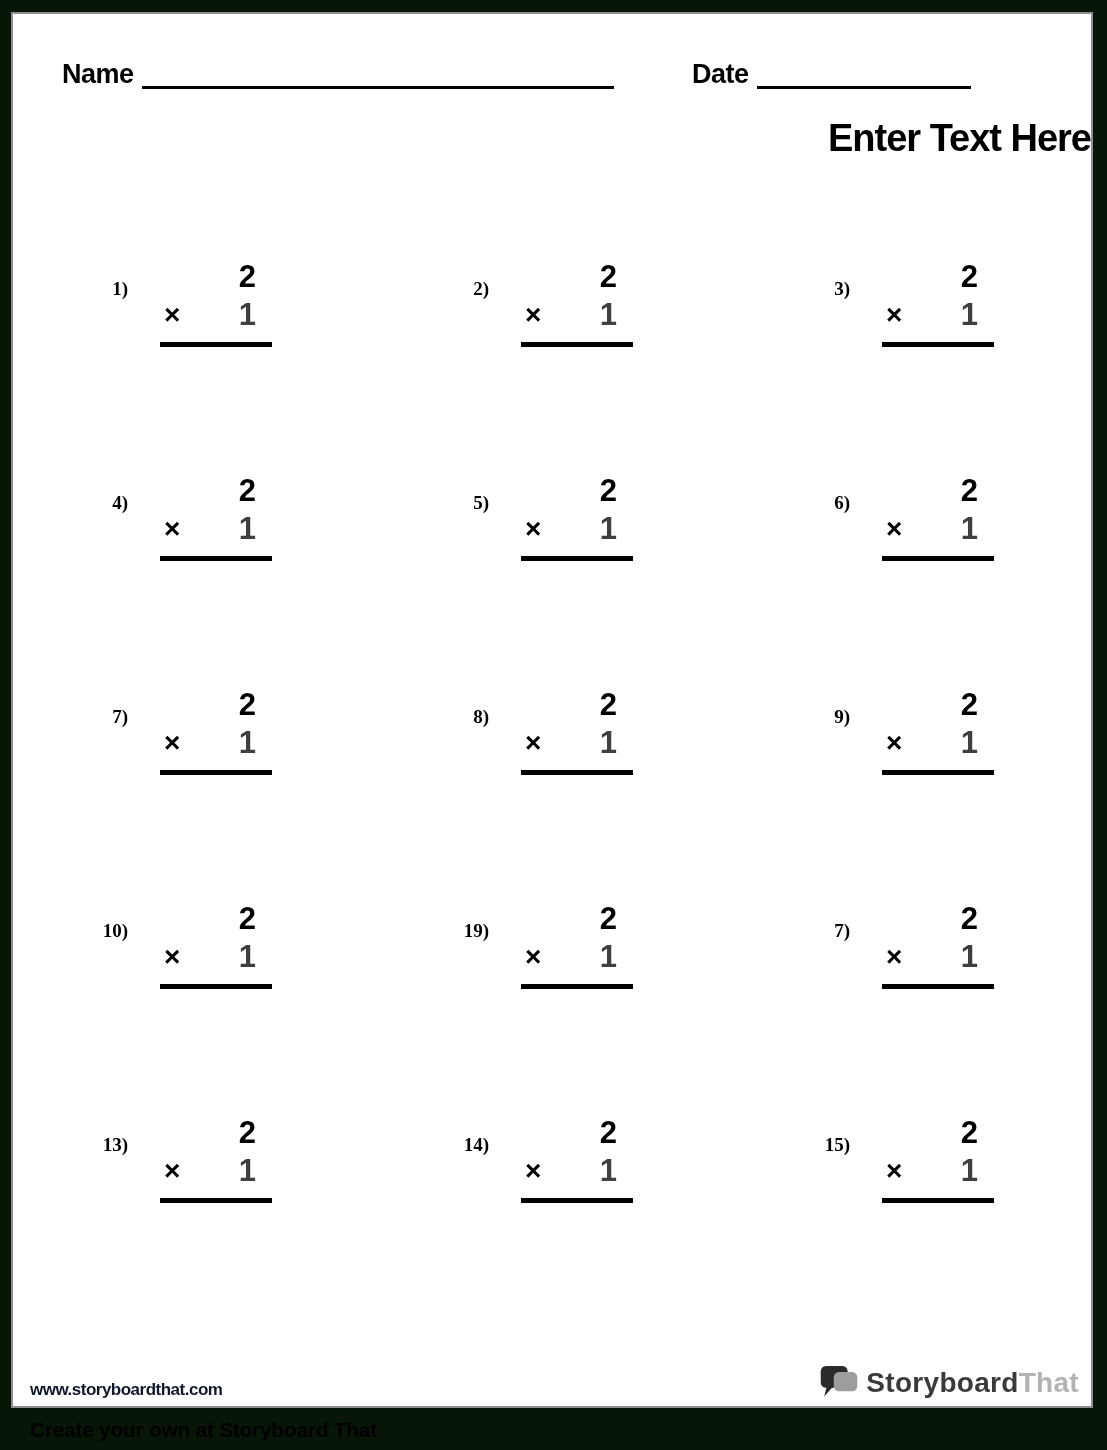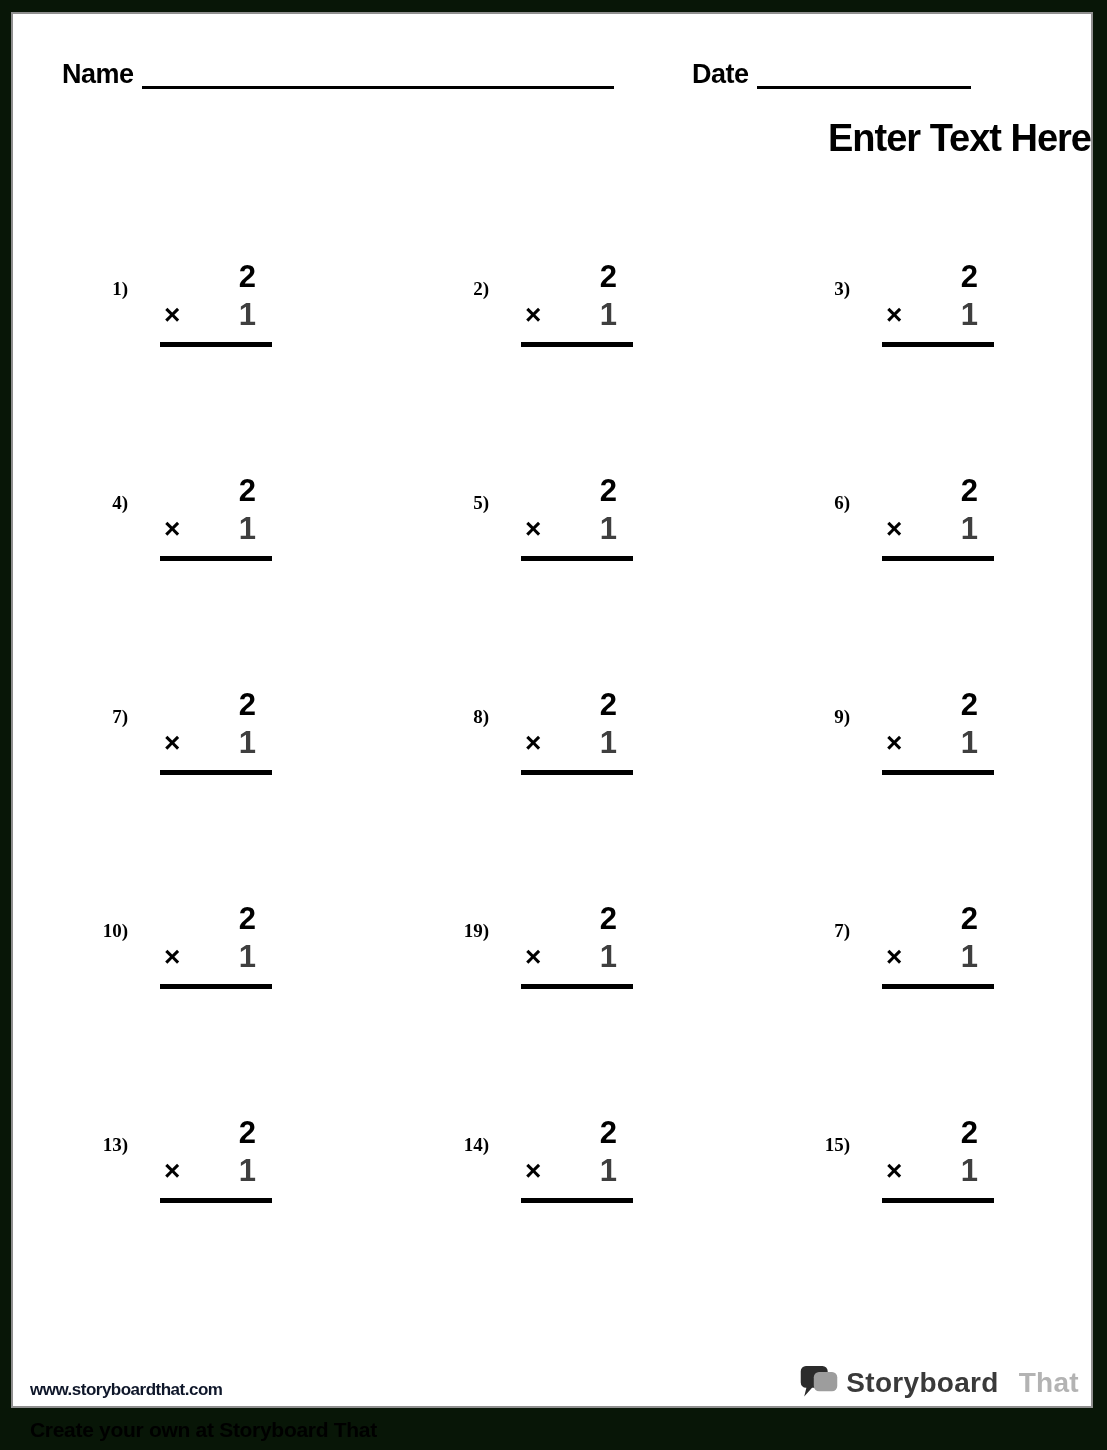--- a/index.html
+++ b/index.html
@@ -78,21 +78,21 @@
     font-size:17px; font-weight:700; letter-spacing:-0.5px;
     font-stretch:condensed; color:#0f172a;
   }
   .brand {
     position:absolute; right:12px; top:1350px;
     display:flex; align-items:center; gap:7px;
   }
   .brand svg { width:40px; height:37px; display:block; }
   .brand-text { font-size:28px; font-weight:600; letter-spacing:0.3px; }
   .brand-dark { color:#3a3a3a; }
-  .brand-light { color:#b3b3b3;margin-left:20px; }
+  .brand-light { color:#b3b3b3; }
   .tagline {
     position:absolute; left:30px; top:1418px;
     font-size:21px; font-weight:800; color:#000000;
     letter-spacing:-0.3px;
   }
 </style>
 </head>
 <body>
 
 <div class="canvas">

